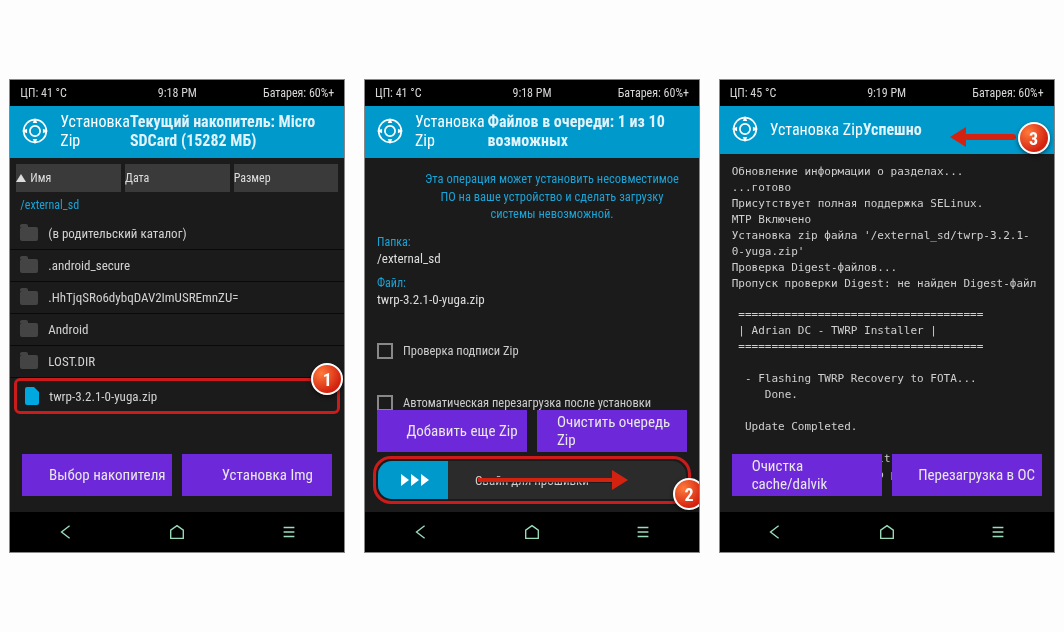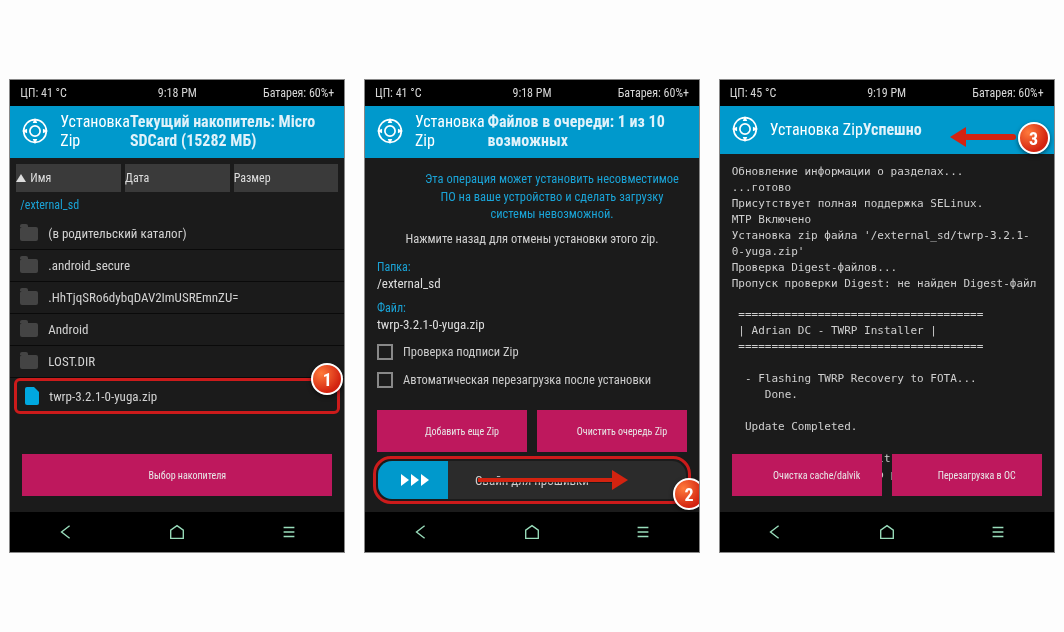--- a/index.html
+++ b/index.html
@@ -110,25 +110,25 @@
   }
   .bottom-buttons {
     position: absolute;
     left: 0; right: 0;
     bottom: 0;
     display: flex; gap: 10px;
     padding: 12px 12px 16px 12px;
   }
   .big-btn {
     flex: 1;
-    background: #be185d;
+    background: #6d28d9;
     color: #e8e8e8;
     height: 42px;
     display: flex; align-items: center; justify-content: center;
-    font-size: 10px;
+    font-size: 15px;
     padding-left: 20px;
   }
   .navbar {
     height: 40px;
     display: flex;
     align-items: center;
     justify-content: space-around;
     background: #000;
     color: #8aa0aa;
   }
@@ -145,21 +145,21 @@
   }
   .hint {
     color: #d0d0d0; text-align: center;
     font-size: 12.5px;
     padding: 0 12px 10px 12px;
   }
   .kv-label { color: #1aa3d6; font-size: 12px; padding: 4px 12px 2px 12px; }
   .kv-value { color: #ddd; font-size: 13px; padding: 0 12px 6px 12px; }
   .check-row {
     display: flex; align-items: center; gap: 10px;
-    padding: 6px 12px; color: #ccc; font-size: 12.5px;
+    padding: 6px 12px; color: #ccc; font-size: 12.5px; margin-top: 24px;
   }
   .checkbox {
     width: 16px; height: 16px; border: 2px solid #888;
   }
   .mid-buttons {
     position: absolute; left: 0; right: 0;
     bottom: 60px;
     display: flex; gap: 10px;
     padding: 0 12px;
   }
@@ -312,20 +312,23 @@
       <div class="file-row selected-row">
         <span class="file-icon"></span>
         <span>twrp-3.2.1-0-yuga.zip</span>
         <span class="badge" style="top:-18px; right:-6px;">1</span>
       </div>
     </div>
     <div class="bottom-buttons">
       <div class="big-btn">
         <span>Выбор накопителя</span>
       </div>
+      <div class="big-btn">
+        <span>Установка Img</span>
+      </div>
     </div>
   </div>
   <div class="navbar">
     <div class="nav-icon">
       <svg width="18" height="18" viewBox="0 0 20 20">
           <path d="M14 3 L5 10 L14 17" fill="none" stroke="#9db" stroke-width="1.5"></path>
         </svg>
     </div>
     <div class="nav-icon">
       <svg width="18" height="18" viewBox="0 0 20 20">
@@ -352,21 +355,20 @@
       <circle cx="30" cy="30" r="9" fill="none" stroke="#fff" stroke-width="3"></circle>
       <path d="M30 7 L34 16 L26 16 Z M30 53 L34 44 L26 44 Z M7 30 L16 26 L16 34 Z M53 30 L44 26 L44 34 Z" fill="#fff"></path>
     </svg>
     <div class="header-text">
       <span class="header-title">Установка Zip</span>
       <span class="header-sub">Файлов в очереди: 1 из 10 возможных</span>
     </div>
   </div>
   <div class="content">
     <div class="warning">Эта операция может установить несовместимое ПО на ваше устройство и сделать загрузку системы невозможной.</div>
-    <div class="hint">Нажмите назад для отмены установки этого zip.</div>
     <div class="kv-label">Папка:</div>
     <div class="kv-value">/external_sd</div>
     <div class="kv-label">Файл:</div>
     <div class="kv-value">twrp-3.2.1-0-yuga.zip</div>
     <div class="check-row">
       <span class="checkbox"></span>
       <span>Проверка подписи Zip</span>
     </div>
     <div class="check-row">
       <span class="checkbox"></span>

